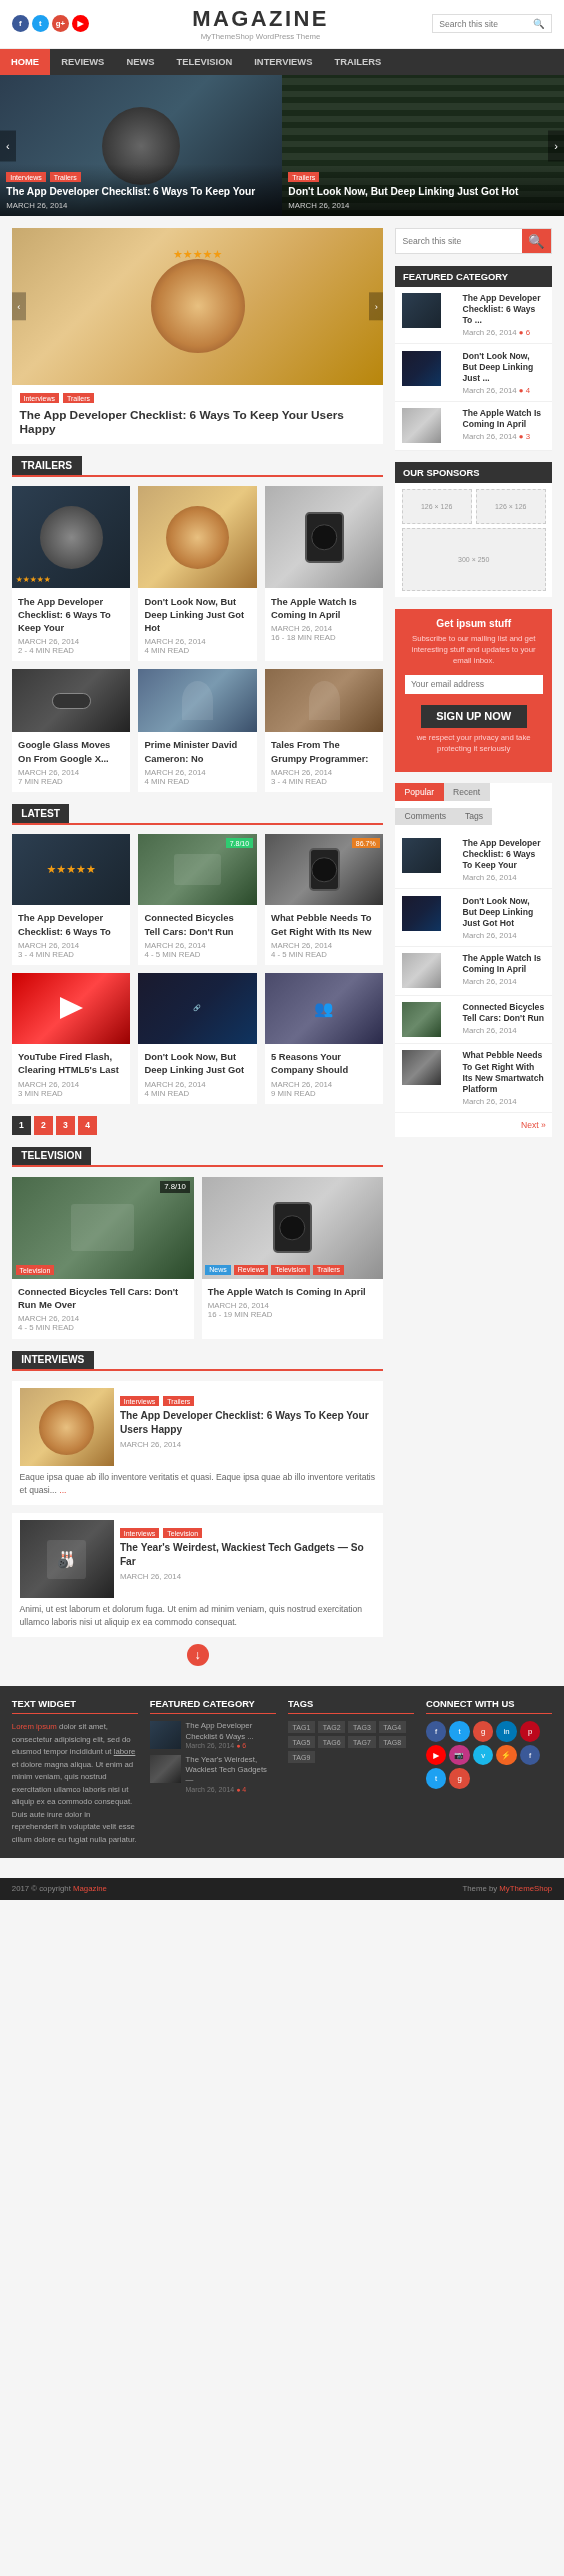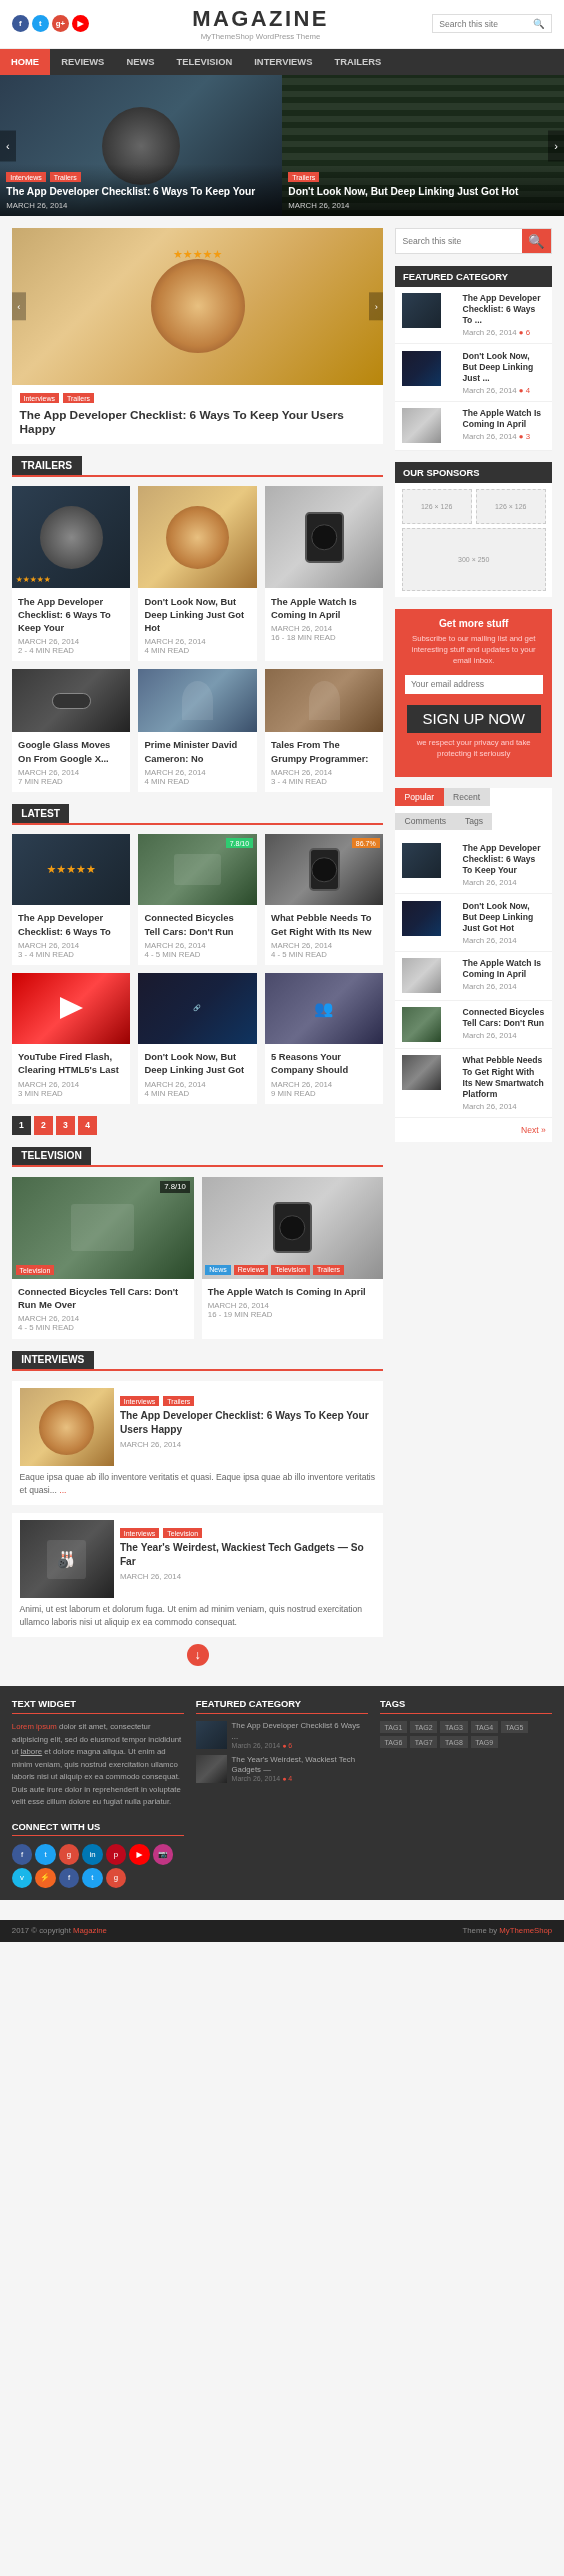--- a/index.html
+++ b/index.html
@@ -122,30 +122,30 @@
     
     .sponsors-grid { display: grid; grid-template-columns: 1fr 1fr; gap: 3.9px; padding: 6.3px; }
     .sponsor-box { background: #f0f0f0; display: flex; align-items: center; justify-content: center; height: 35px; font-size: 7px; color: #999; border: 0.8px dashed #ccc; }
     .sponsor-big { grid-column: span 2; height: 63px; }
 
     
     .newsletter { background: #e74c3c; padding: 9.4px; margin-bottom: 11.8px; text-align: center; }
     .newsletter h3 { color: #fff; font-size: 10.2px; font-weight: bold; margin-bottom: 4.7px; }
     .newsletter p { color: #ffcccc; font-size: 7.8px; line-height: 1.4; margin-bottom: 7.8px; }
     .newsletter input { width: 100%; padding: 4.7px 6.3px; border: none; outline: none; font-size: 8.6px; margin-bottom: 11px; }
-    .newsletter button { background: #333; color: #fff; border: none; padding: 5.5px 15.7px; font-size: 15px; font-weight: normal; cursor: pointer; text-transform: uppercase; }
+    .newsletter button { background: #333; color: #fff; border: none; padding: 5.5px 15.7px; font-size: 11px; font-weight: bold; cursor: pointer; text-transform: uppercase; }
     .newsletter-note { color: #ffcccc; font-size: 7px; margin-top: 4.7px; }
 
     
     .tabs-bar { display: flex; margin-bottom: 6.3px; }
     .tab-btn { padding: 3.9px 9.4px; font-size: 8.6px; cursor: pointer; background: #ddd; color: #666; }
     .tab-btn.active { background: #e74c3c; color: #fff; }
 
     
-    .footer-top { background: #333; padding: 11.8px; display: grid; grid-template-columns: 1fr 1fr 1fr; gap: 11.8px; }
+    .footer-top { background: #333; padding: 11.8px; display: grid; grid-template-columns: 1fr 1fr 1fr 1fr; gap: 11.8px; }
     .footer-section h4 { color: #fff; font-size: 9.4px; font-weight: bold; text-transform: uppercase; margin-bottom: 7.8px; border-bottom: 1.6px solid #e74c3c; padding-bottom: 3.9px; }
     .footer-text { color: #aaa; font-size: 7.8px; line-height: 1.6; }
     .footer-bottom { background: #222; padding: 6.3px 11.8px; display: flex; justify-content: space-between; align-items: center; margin-top: 20px; }
     .footer-bottom span { color: #888; font-size: 7.8px; }
     .footer-bottom a { color: #e74c3c; }
 
     
     .footer-feat-item { display: flex; gap: 4.7px; margin-bottom: 6.3px; align-items: flex-start; }
     .footer-feat-img { width: 31px; min-width: 31px; height: 27.4px; }
     .footer-feat-text { font-size: 7.8px; color: #aaa; line-height: 1.3; }
@@ -562,21 +562,21 @@
     <div class="sidebar-section">
       <div class="sidebar-section-title">Our Sponsors</div>
       <div class="sponsors-grid">
         <div class="sponsor-box">126 × 126</div>
         <div class="sponsor-box">126 × 126</div>
         <div class="sponsor-box sponsor-big">300 × 250</div>
       </div>
     </div>
 
     <div class="newsletter">
-      <h3>Get more stuff</h3>
+      <h3>Get ipsum stuff</h3>
       <p>Subscribe to our mailing list and get interesting stuff and updates to your email inbox.</p>
       <input type="email" placeholder="Your email address" style="">
       <br>
       <button>SIGN UP NOW</button>
       <p class="newsletter-note">we respect your privacy and take protecting it seriously</p>
     </div>
 
     <div class="sidebar-section">
       <div class="tabs-bar">
         <div class="tab-btn active">Popular</div>

